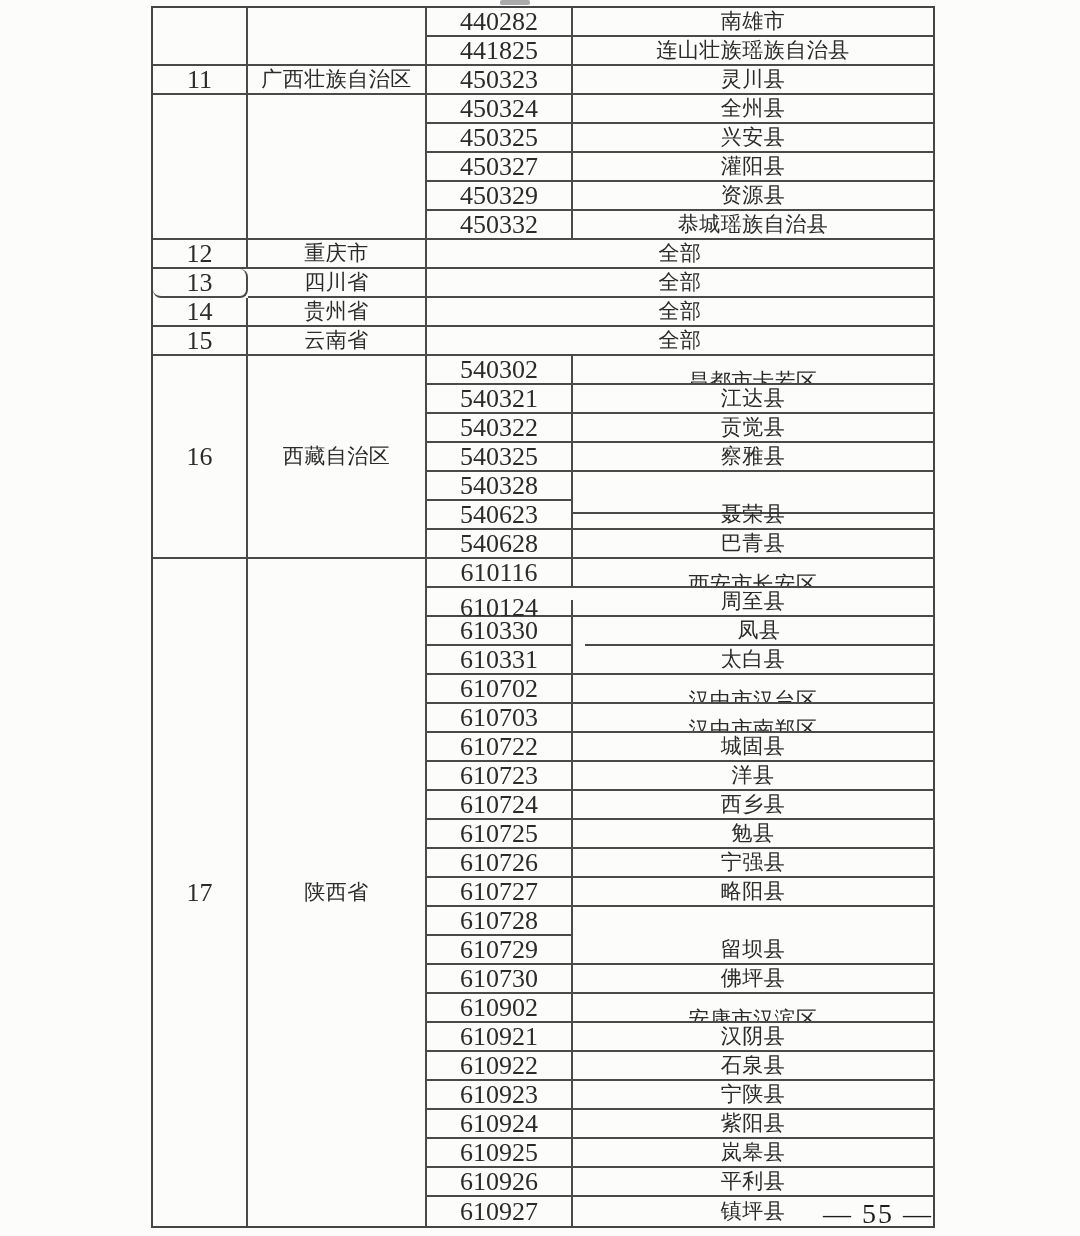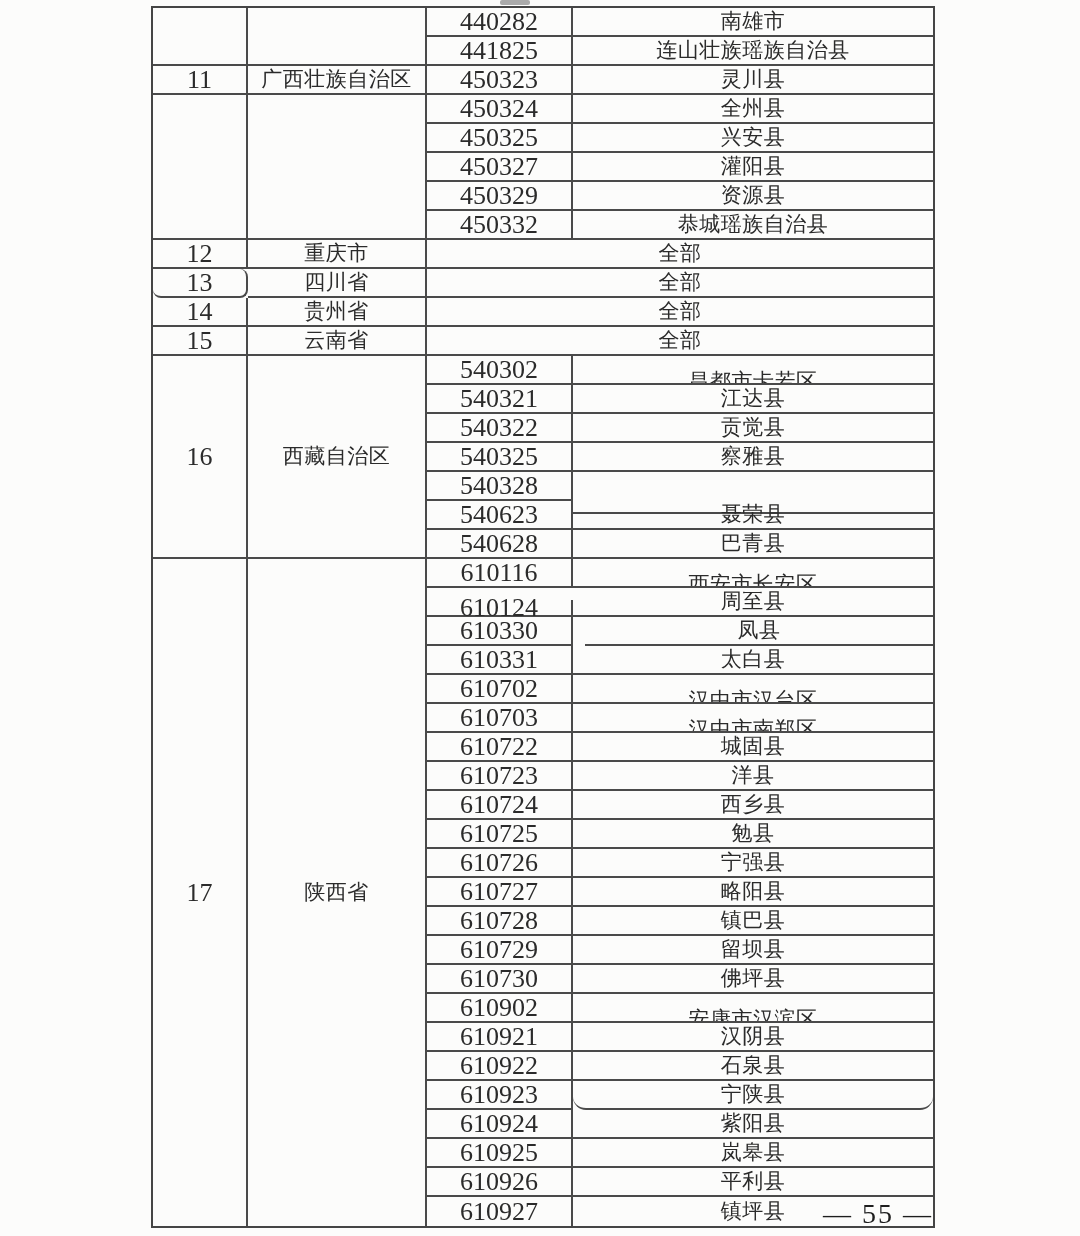--- a/index.html
+++ b/index.html
@@ -197,23 +197,20 @@
       </div>
       <div class="cell code" style="grid-area: 30 / 3 / 31;">610726</div>
       <div class="cell name" style="grid-area: 30 / 4 / 31;">
         <span>宁强县</span>
       </div>
       <div class="cell code" style="grid-area: 31 / 3 / 32;">610727</div>
       <div class="cell name" style="grid-area: 31 / 4 / 32;">
         <span>略阳县</span>
       </div>
       <div class="cell code" style="grid-area: 32 / 3 / 33;">610728</div>
-      <div class="cell name" style="grid-area: 32 / 4 / 33;">
-        <span>镇巴县</span>
-      </div>
       <div class="cell code" style="grid-area: 33 / 3 / 34;">610729</div>
       <div class="cell name" style="grid-area: 33 / 4 / 34;">
         <span>留坝县</span>
       </div>
       <div class="cell code" style="grid-area: 34 / 3 / 35;">610730</div>
       <div class="cell name" style="grid-area: 34 / 4 / 35;">
         <span>佛坪县</span>
       </div>
       <div class="cell code" style="grid-area: 35 / 3 / 36;">610902</div>
       <div class="cell name clip" style="grid-area: 35 / 4 / 36;">
@@ -221,21 +218,21 @@
       </div>
       <div class="cell code" style="grid-area: 36 / 3 / 37;">610921</div>
       <div class="cell name" style="grid-area: 36 / 4 / 37;">
         <span>汉阴县</span>
       </div>
       <div class="cell code" style="grid-area: 37 / 3 / 38;">610922</div>
       <div class="cell name" style="grid-area: 37 / 4 / 38;">
         <span>石泉县</span>
       </div>
       <div class="cell code" style="grid-area: 38 / 3 / 39;">610923</div>
-      <div class="cell name" style="grid-area: 38 / 4 / 39; border-radius: 13px;">
+      <div class="cell name" style="grid-area: 38 / 4 / 39;">
         <span>宁陕县</span>
       </div>
       <div class="cell code" style="grid-area: 39 / 3 / 40;">610924</div>
       <div class="cell name" style="grid-area: 39 / 4 / 40;">
         <span>紫阳县</span>
       </div>
       <div class="cell code" style="grid-area: 40 / 3 / 41;">610925</div>
       <div class="cell name" style="grid-area: 40 / 4 / 41;">
         <span>岚皋县</span>
       </div>

